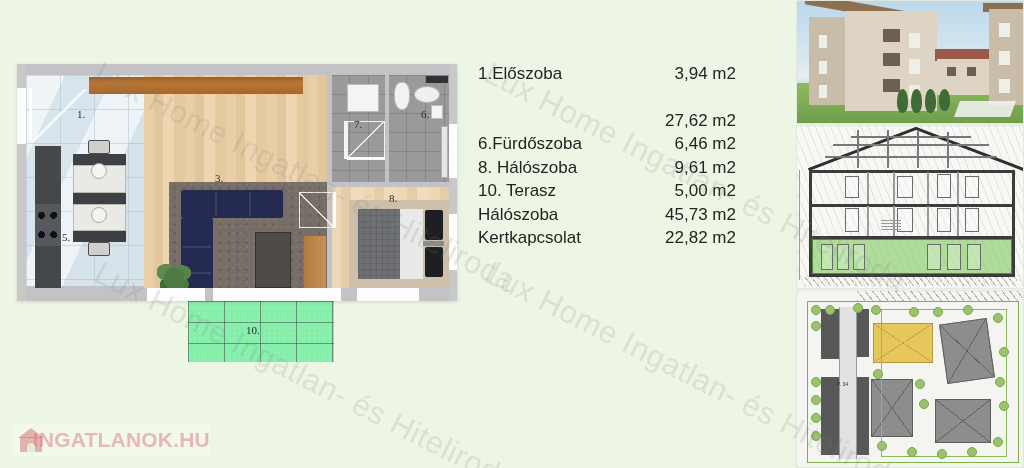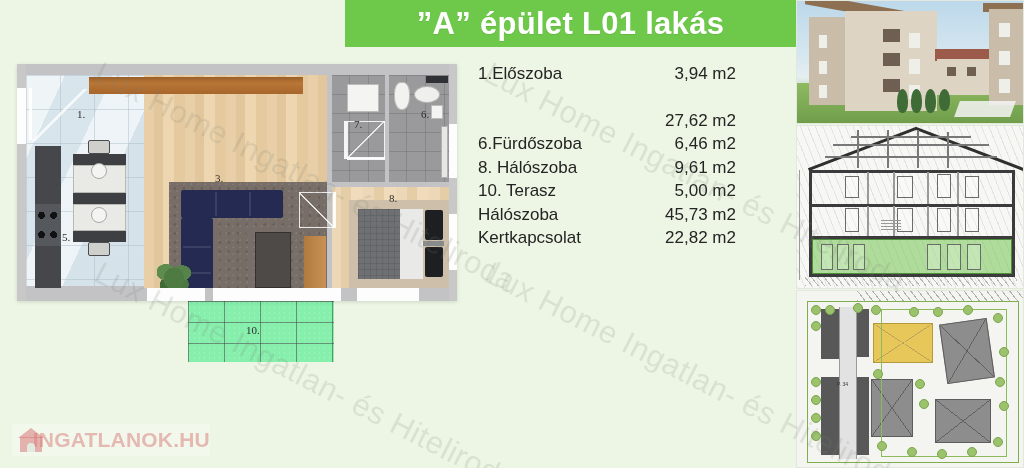--- a/index.html
+++ b/index.html
@@ -350,23 +350,20 @@
     <div class="rlabel" style="left:337px; top:54px;">7.</div>
     <div class="rlabel" style="left:372px; top:128px;">8.</div>
   </div>
 
   <div class="terrace">
     <div class="terrace-tex"></div>
     <div class="terrace-grid"></div>
     <div class="rlabel" style="left:58px; top:23px;">10.</div>
   </div>
 
-  <div class="banner">
-    <span class="banner-text">”A” épület L01 lakás</span>
-  </div>
 
   <div class="roomlist">
     <div class="room-row">
       <span class="room-name">1.Előszoba</span>
       <span class="room-area">3,94  m2</span>
     </div>
     <div class="room-row">
     </div>
     <div class="room-row">
       <span class="room-area">27,62 m2</span>

